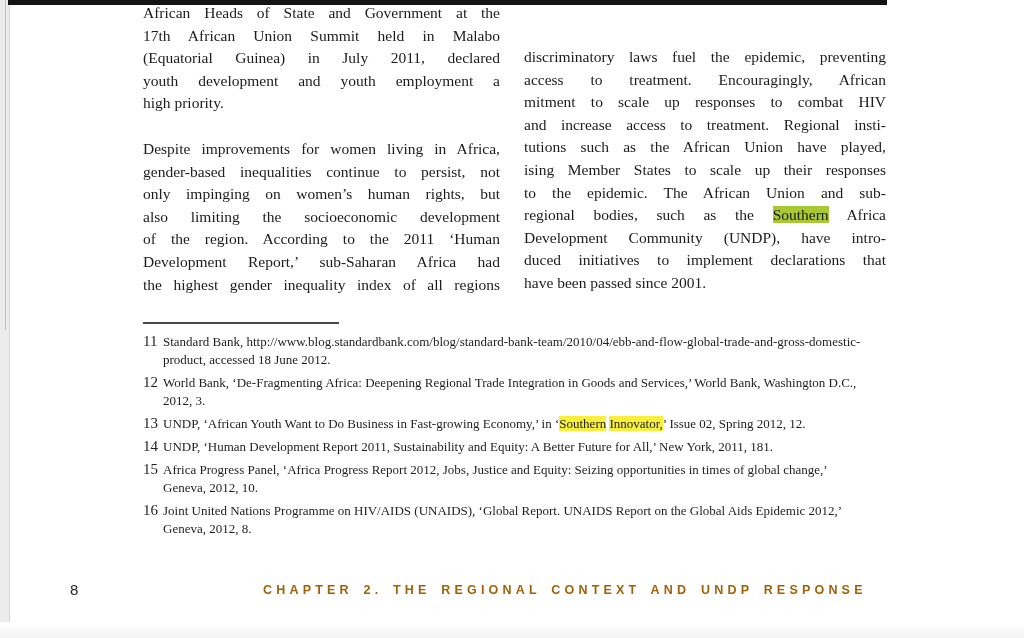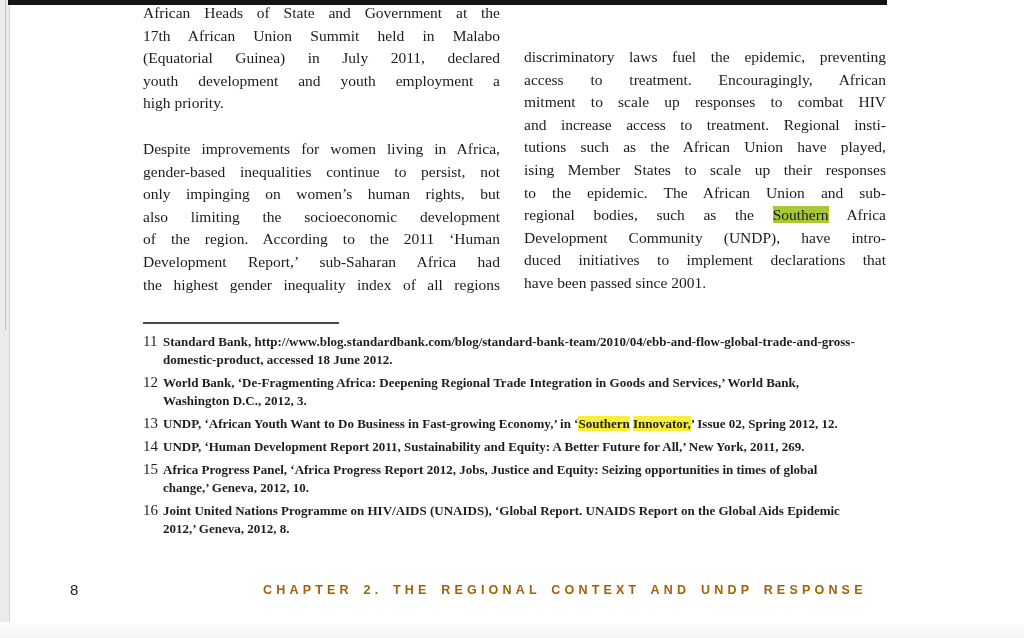--- a/index.html
+++ b/index.html
@@ -51,21 +51,21 @@
   .fn-sep {
     width:196px; height:0;
     border-top:2px solid #4a4a4a;
     margin:0 0 9px 0;
   }
   .fn-item { display:flex; margin-bottom:5px; }
   .fn-num {
     flex:none; width:20px;
     font-size:15px; position:relative; top:-1px;
   }
-  .fn-text { flex:none; width:700px;font-weight:bold; }
+  .fn-text { flex:none; width:700px; }
   .page-num {
     position:absolute; left:70px; top:581px;
     font-family:"Liberation Sans", sans-serif;
     font-size:15px; color:#262626;
   }
   .footer-title {
     position:absolute; left:263px; top:583px;
     font-family:"Liberation Sans", sans-serif;
     font-weight:bold; font-size:12.5px;
     letter-spacing:4.2px; word-spacing:3px;
@@ -127,21 +127,21 @@
     <span class="fn-text">World Bank, ‘De-Fragmenting Africa: Deepening Regional Trade Integration in Goods and Services,’ World Bank, Washington D.C., 2012, 3.</span>
   </div>
 
   <div class="fn-item">
     <span class="fn-num">13</span>
     <span class="fn-text"><span>UNDP, ‘African Youth Want to Do Business in Fast-growing Economy,’ in ‘</span><span class="hl-yellow">Southern</span><span> </span><span class="hl-yellow">Innovator,</span><span>’ Issue 02, Spring 2012, 12.</span></span>
   </div>
 
   <div class="fn-item">
     <span class="fn-num">14</span>
-    <span class="fn-text">UNDP, ‘Human Development Report 2011, Sustainability and Equity: A Better Future for All,’ New York, 2011, 269.</span>
+    <span class="fn-text">UNDP, ‘Human Development Report 2011, Sustainability and Equity: A Better Future for All,’ New York, 2011, 181.</span>
   </div>
 
   <div class="fn-item">
     <span class="fn-num">15</span>
     <span class="fn-text">Africa Progress Panel, ‘Africa Progress Report 2012, Jobs, Justice and Equity: Seizing opportunities in times of global change,’ Geneva, 2012, 10.</span>
   </div>
 
   <div class="fn-item">
     <span class="fn-num">16</span>
     <span class="fn-text">Joint United Nations Programme on HIV/AIDS (UNAIDS), ‘Global Report. UNAIDS Report on the Global Aids Epidemic 2012,’ Geneva, 2012, 8.</span>

